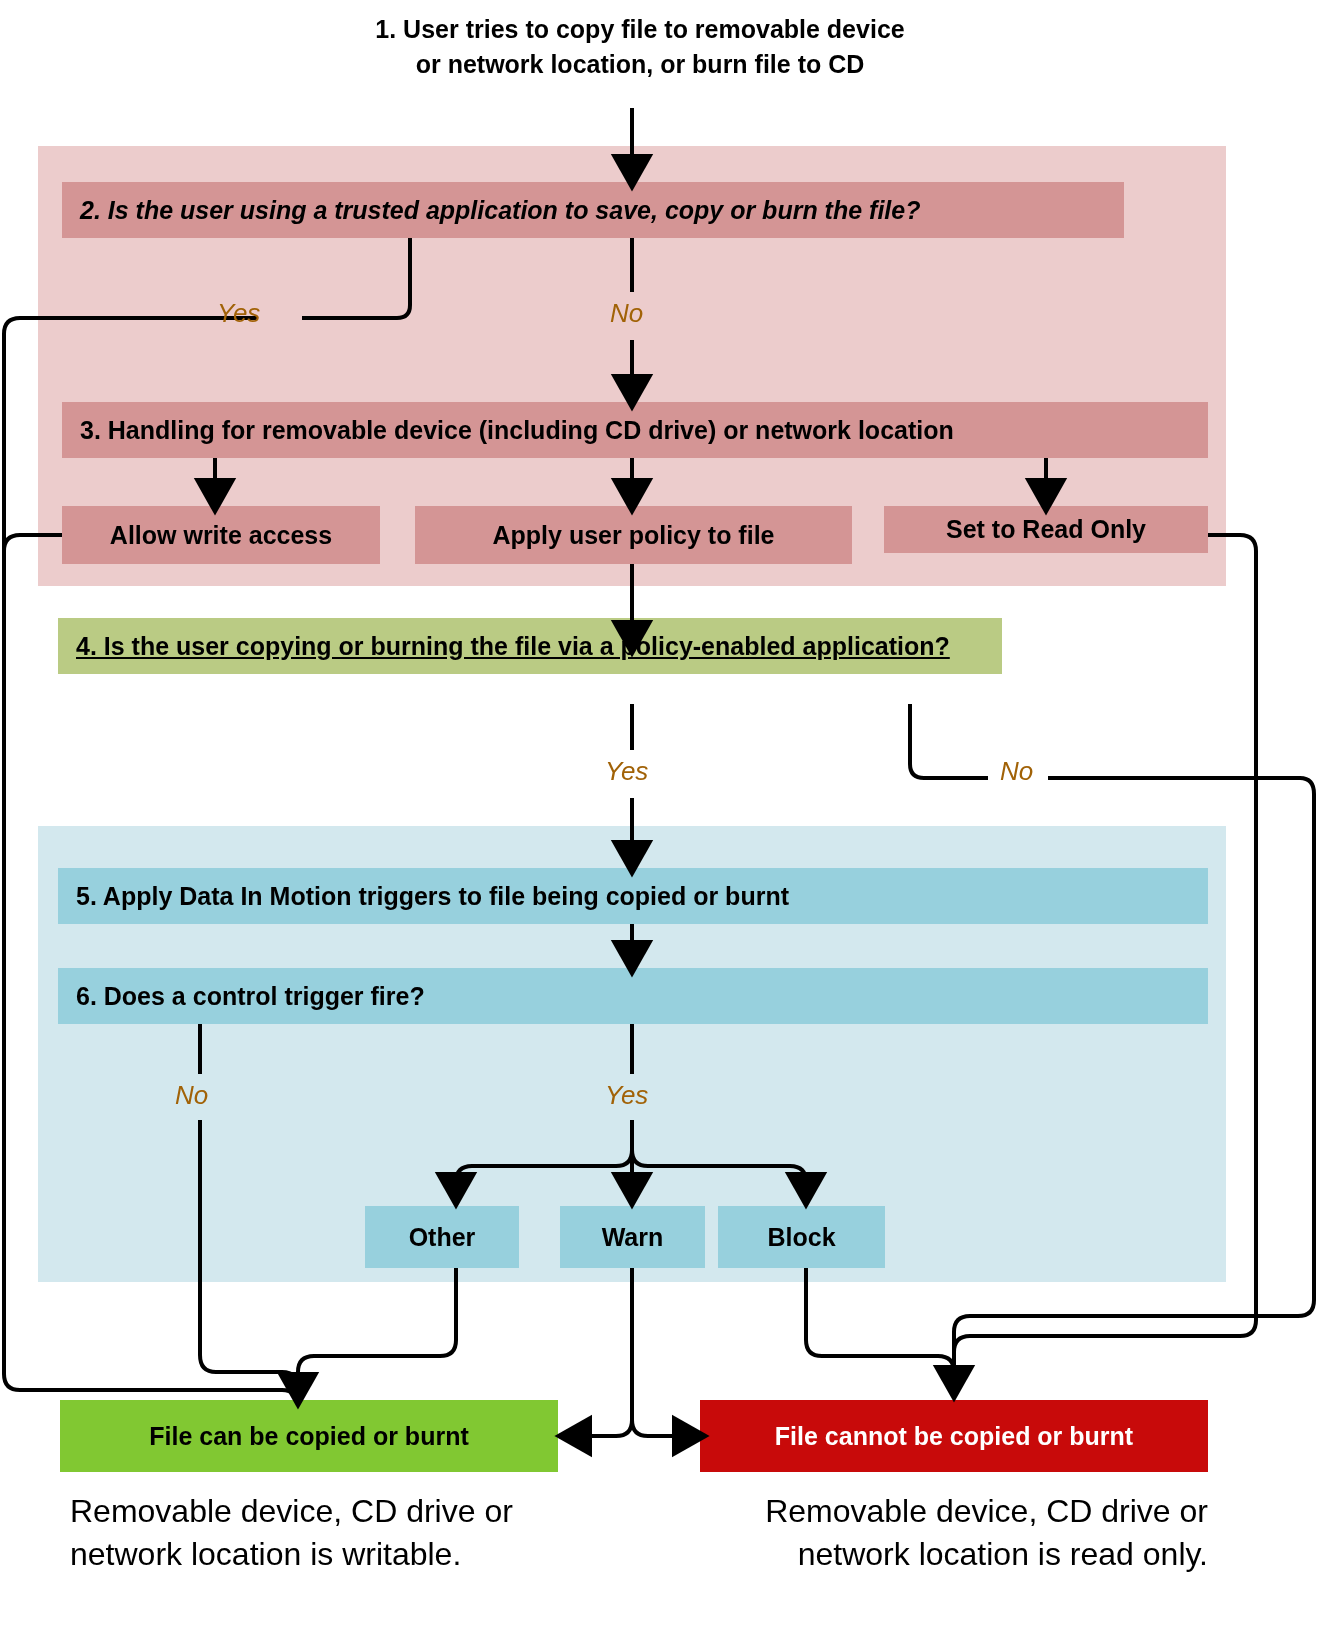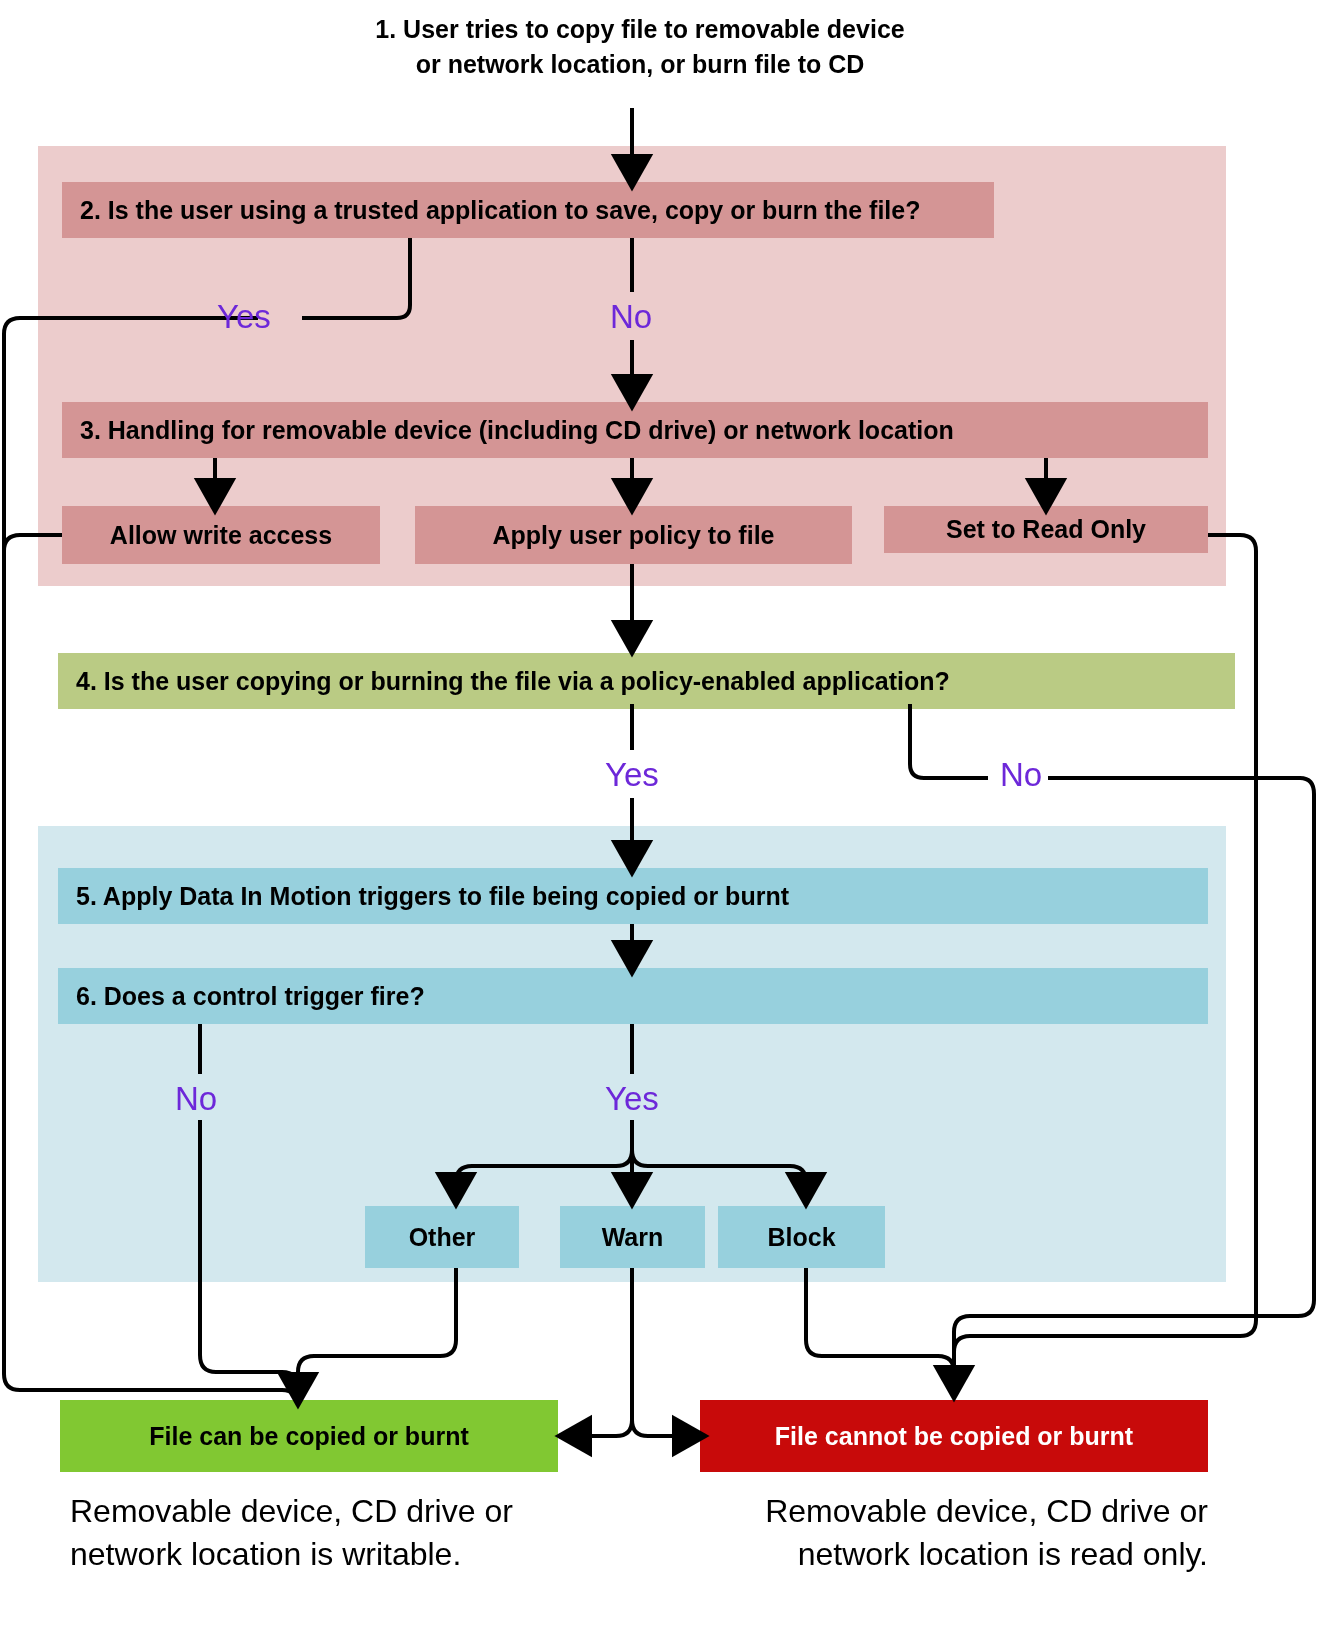--- a/index.html
+++ b/index.html
@@ -49,25 +49,26 @@
     text-align:center;
     font-weight:bold;
     font-size:25px;
     line-height:1.38;
     color:#000;
   }
 
   .edge-label {
     position:absolute;
     z-index:6;
-    font-size:33px;
+    font-size:26px;
     font-weight:normal;
-    color:#6d28d9;
+    color:#a16207;
     background:transparent;
     line-height:1;
+    font-style:italic;
   }
 
   .caption {
     position:absolute;
     z-index:3;
     font-size:32px;
     font-weight:normal;
     line-height:1.35;
     color:#000;
   }
@@ -79,39 +80,39 @@
 <div id="stage">
 
   <div class="band pink" style="left:38px; top:146px; width:1188px; height:440px;"></div>
   <div class="band blue" style="left:38px; top:826px; width:1188px; height:456px;"></div>
 
   <div class="title" style="left:260px; top:12px; width:760px;">
     <div>1. User tries to copy file to removable  device</div>
     <div>or network location, or burn file to CD</div>
   </div>
 
-  <div class="node left fill-pinkdark" style="left:62px; top:182px; width:932px; height:56px; font-size:25px;">
+  <div class="node left fill-pinkdark" style="left:62px; top:182px; width:1062px; height:56px; font-size:25px;font-style:italic;">
     <span>2. Is the user using a trusted application to save, copy or burn the file?</span>
   </div>
 
   <div class="node left fill-pinkdark" style="left:62px; top:402px; width:1146px; height:56px; font-size:25px;">
     <span>3. Handling for removable device (including CD drive) or network location</span>
   </div>
 
   <div class="node ctr fill-pinkdark" style="left:62px; top:506px; width:318px; height:58px; font-size:25px;">
     <span>Allow write access</span>
   </div>
   <div class="node ctr fill-pinkdark" style="left:415px; top:506px; width:437px; height:58px; font-size:25px;">
     <span>Apply user policy to file</span>
   </div>
   <div class="node ctr fill-pinkdark" style="left:884px; top:506px; width:324px; height:47px; font-size:25px;">
     <span>Set to Read Only</span>
   </div>
 
-  <div class="node left fill-olive" style="left:58px; top:653px; width:1177px; height:56px; font-size:25px;">
+  <div class="node left fill-olive" style="left:58px; top:618px; width:944px; height:56px; font-size:25px;text-decoration:underline;">
     <span>4. Is the user copying or burning the file via a policy-enabled application?</span>
   </div>
 
   <div class="node left fill-blue" style="left:58px; top:868px; width:1150px; height:56px; font-size:25px;">
     <span>5. Apply Data In Motion triggers to file being copied or burnt</span>
   </div>
   <div class="node left fill-blue" style="left:58px; top:968px; width:1150px; height:56px; font-size:25px;">
     <span>6. Does a control trigger fire?</span>
   </div>
 

